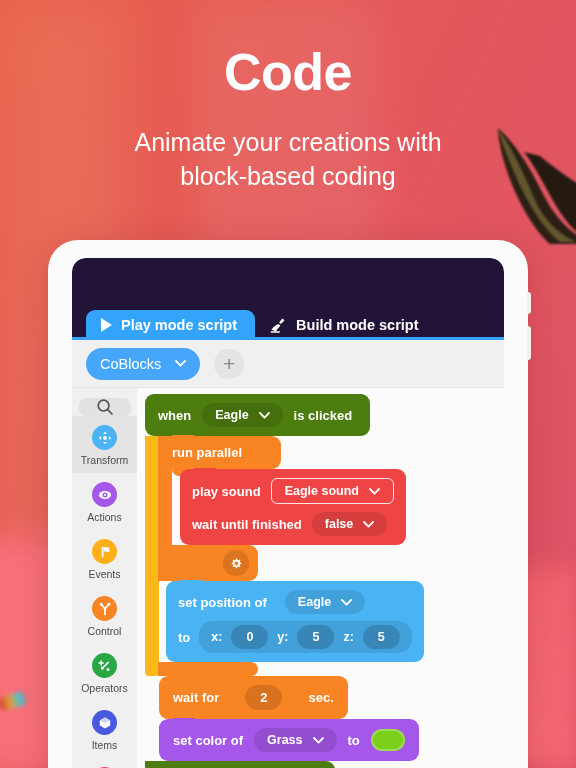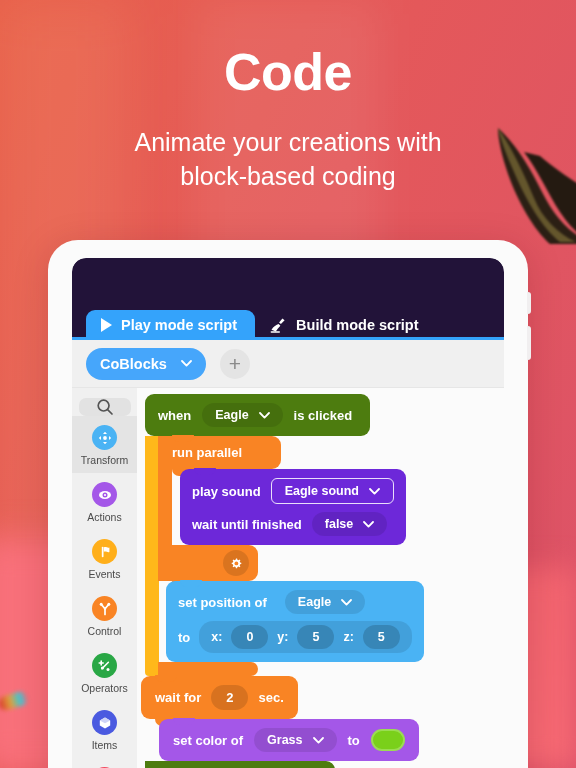--- a/index.html
+++ b/index.html
@@ -110,21 +110,21 @@
 
   
   .toolbar {
     height:48px; background:#f0f0f0;
     display:flex; align-items:center; padding-left:14px; gap:14px;
     border-bottom:1px solid #e6e6e6;
   }
   .chip {
     display:flex; align-items:center; gap:14px;
     background:#46a6fb; color:#fff;
-    font-size:14.5px; font-weight:bold;
+    font-size:14.5px; font-weight:normal;
     padding:8px 14px; border-radius:20px; cursor:pointer;
   }
   .chev { width:11px; height:7px; display:block; }
   .plus-btn {
     width:30px; height:30px; border-radius:50%;
     background:#e4e4e4; color:#8b8b8b;
     display:flex; align-items:center; justify-content:center;
     font-size:21px; line-height:1; font-weight:300; cursor:pointer;
   }
 
@@ -177,21 +177,21 @@
     background:rgba(0,0,0,.10); border-radius:20px;
     padding:5px 13px; display:flex; align-items:center; gap:10px;
     font-size:12.5px;
   }
   .pill.flat { background:transparent; border:1.6px solid rgba(255,255,255,.85); border-radius:6px; }
   .pill.sq { border-radius:14px; }
 
   .c-stack { background:#ffb81a; width:14px; }
 
   .parallel { background:#f98424; }
-  .sound { background:#6d28d9; }
+  .sound { background:#ef4444; }
   .setpos { background:#4ab3f4; }
   .waitfor { background:#f98424; }
   .setcolor { background:#a457e8; }
 
   .gear-circ {
     width:26px; height:26px; border-radius:50%;
     background:rgba(0,0,0,.12);
     display:flex; align-items:center; justify-content:center;
   }
   .gear-circ svg { width:14px; height:14px; }
@@ -423,21 +423,21 @@
                   <span>z:</span>
                   <span class="numpill">5</span>
                 </span>
               </div>
             </div>
 
             <div class="blk parallel" style="width:100px; height:14px; border-radius:0 9px 9px 0;"></div>
           </div>
         </div>
 
-        <div class="blk waitfor notch-top notch-bot" style="border-radius:9px; padding:9px 14px; width:fit-content; display:flex; align-items:center; gap:10px;">
+        <div class="blk waitfor notch-top notch-bot" style="margin-left:18px; border-radius:9px; padding:9px 14px; width:fit-content; display:flex; align-items:center; gap:26px;">
           <span>wait for</span>
           <span class="numpill" style="background:rgba(0,0,0,.13);">2</span>
           <span>sec.</span>
         </div>
 
         <div class="blk setcolor notch-top notch-bot" style="margin-left:18px; border-radius:9px; padding:9px 14px; width:fit-content; display:flex; align-items:center; gap:11px;">
           <span>set color of</span>
           <span class="pill">
             <span>Grass</span>
             <svg class="chev" viewBox="0 0 11 7">

